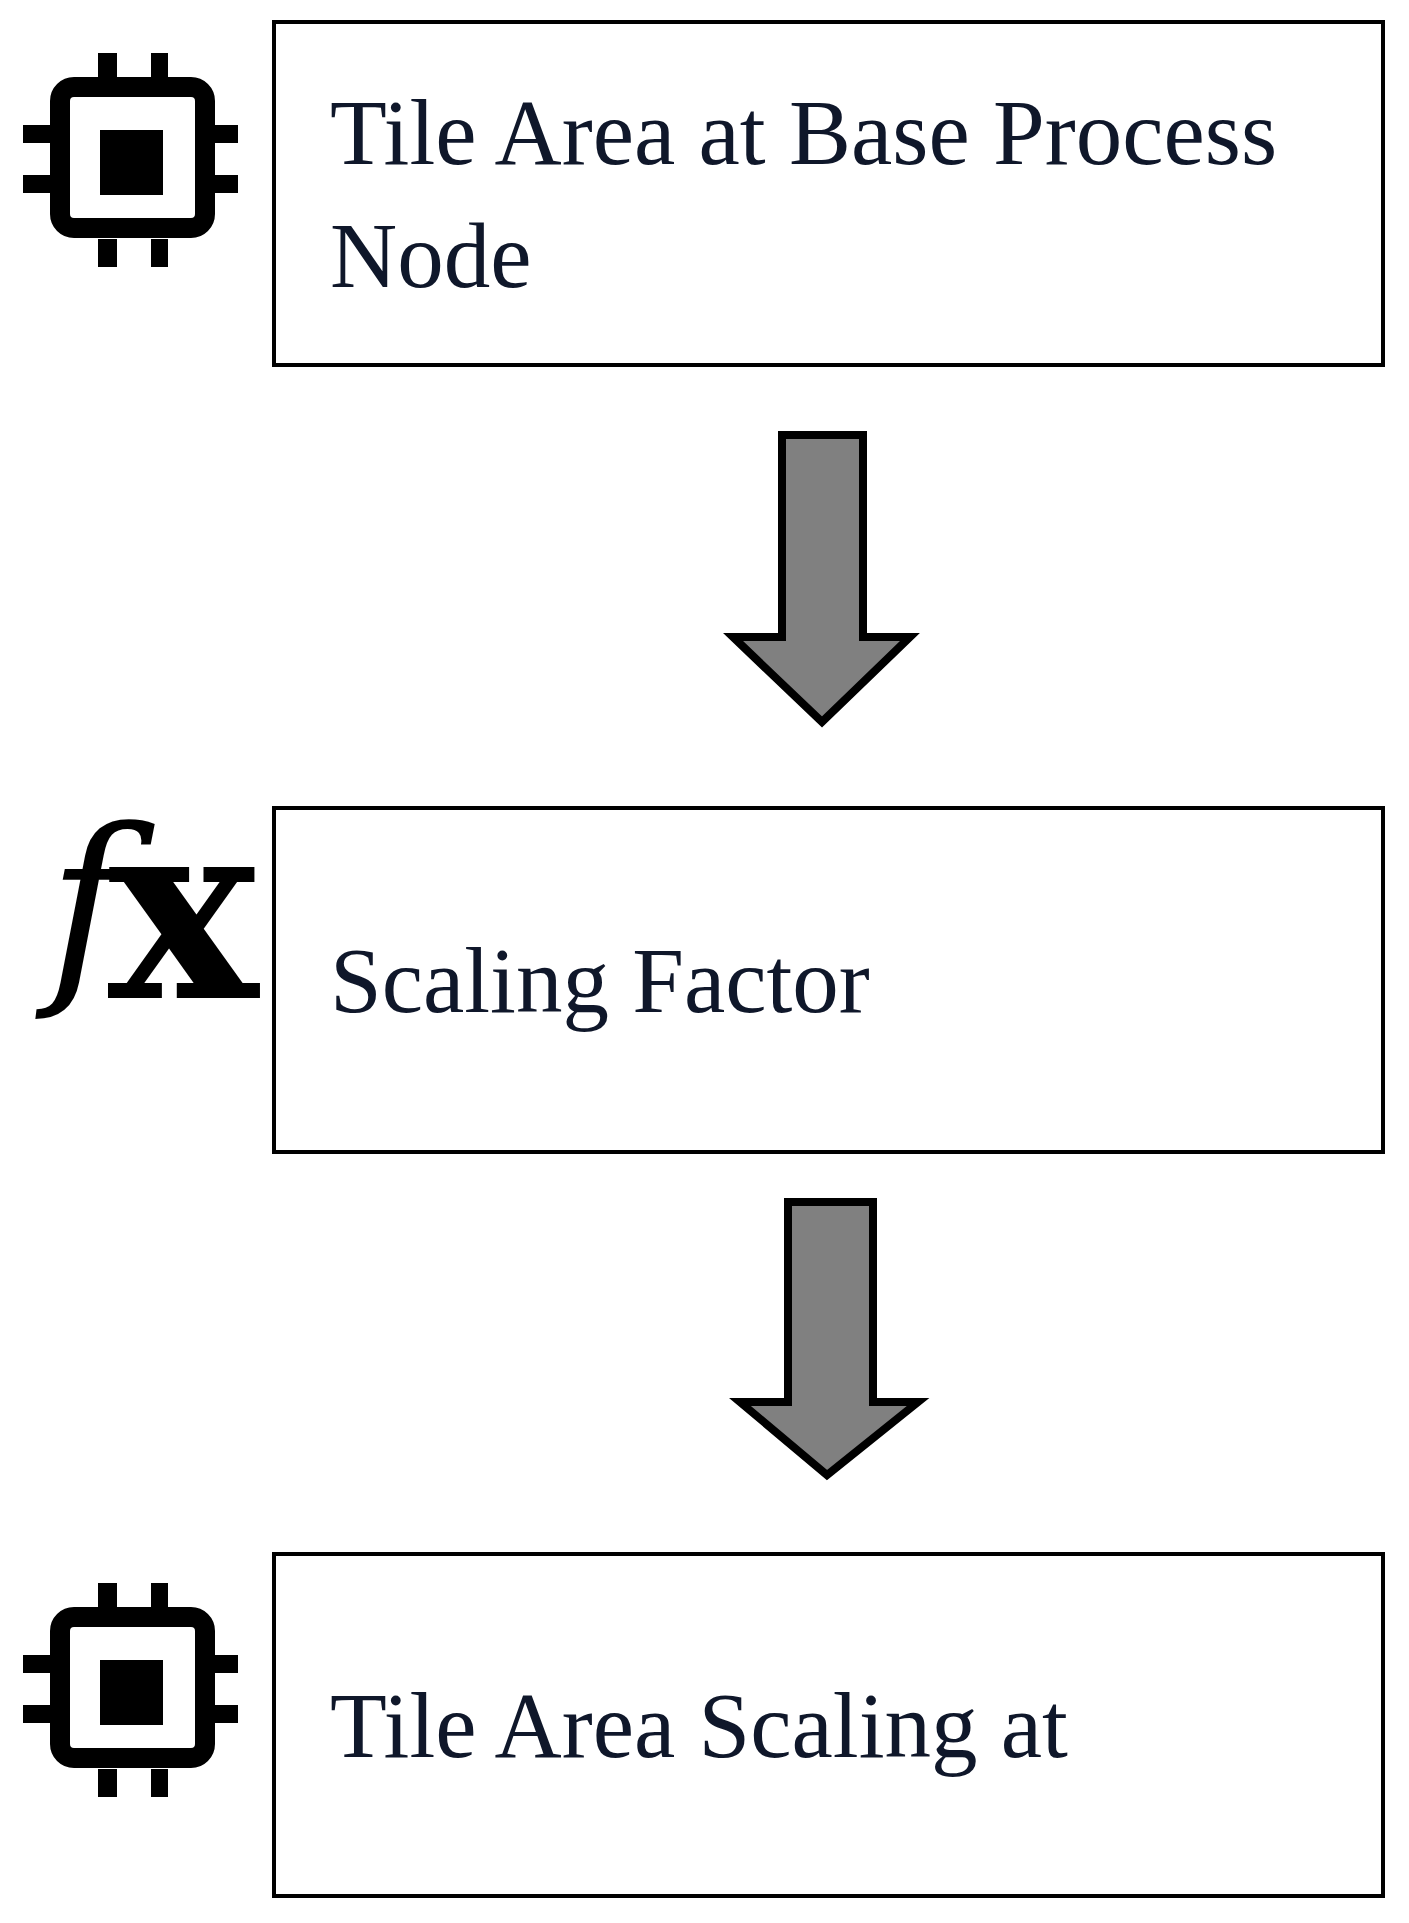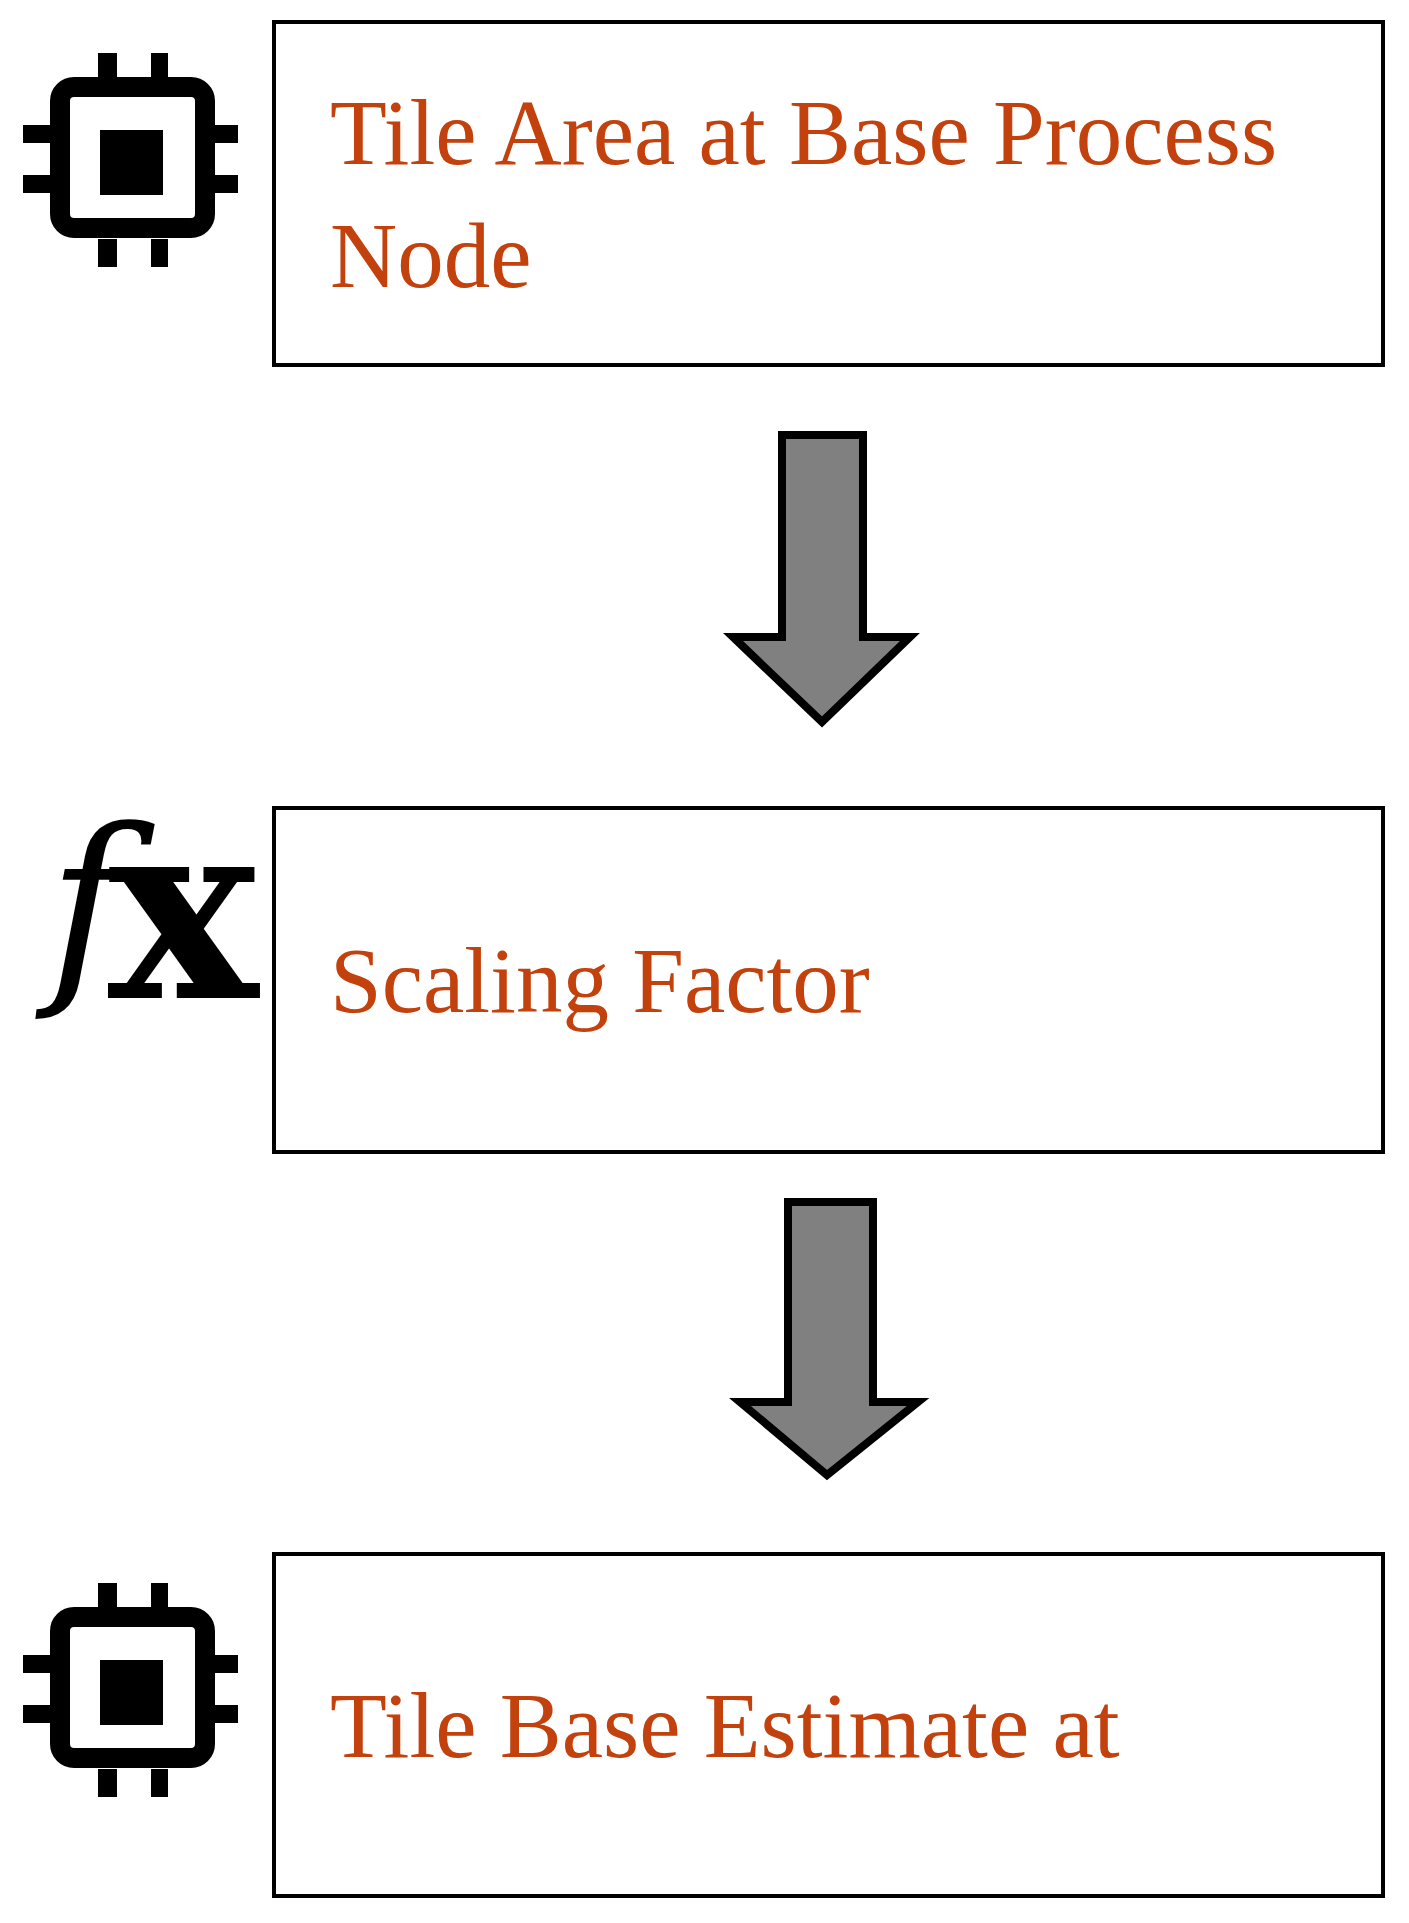--- a/index.html
+++ b/index.html
@@ -17,21 +17,21 @@
     box-sizing: border-box;
     border: 4px solid #000000;
     background: #ffffff;
     display: flex;
     flex-direction: column;
     justify-content: center;
     padding-left: 54px;
     padding-right: 40px;
     font-size: 93px;
     line-height: 123px;
-    color: #c2410c;
+    color: #0f172a;
     white-space: nowrap;
   }
   .box-1 { top: 20px;   height: 347px; }
   .box-2 { top: 806px;  height: 348px; }
   .box-3 { top: 1552px; height: 346px; }
   .icon  { position: absolute; overflow: visible; }
   .chip-1 { left: 23px; top: 53px;  }
   .fx-icon{ left: 20px; top: 810px; }
   .chip-2 { left: 23px; top: 1583px; }
   .arrow { position: absolute; overflow: visible; }
@@ -105,16 +105,16 @@
     <rect class="chip-part" x="128" y="186" width="17" height="28"></rect>
     <rect class="chip-part" x="0" y="72" width="30" height="18"></rect>
     <rect class="chip-part" x="0" y="122" width="30" height="18"></rect>
     <rect class="chip-part" x="185" y="72" width="30" height="18"></rect>
     <rect class="chip-part" x="185" y="122" width="30" height="18"></rect>
     <rect class="chip-body" x="37" y="34" width="145" height="141" rx="14"></rect>
     <rect class="chip-part" x="77" y="77" width="63" height="65"></rect>
   </svg>
 
   <div class="flow-box box-3">
-    <div>Tile Base Estimate at</div>
+    <div>Tile Area Scaling at</div>
   </div>
 
 </div>
 
 </body></html>

